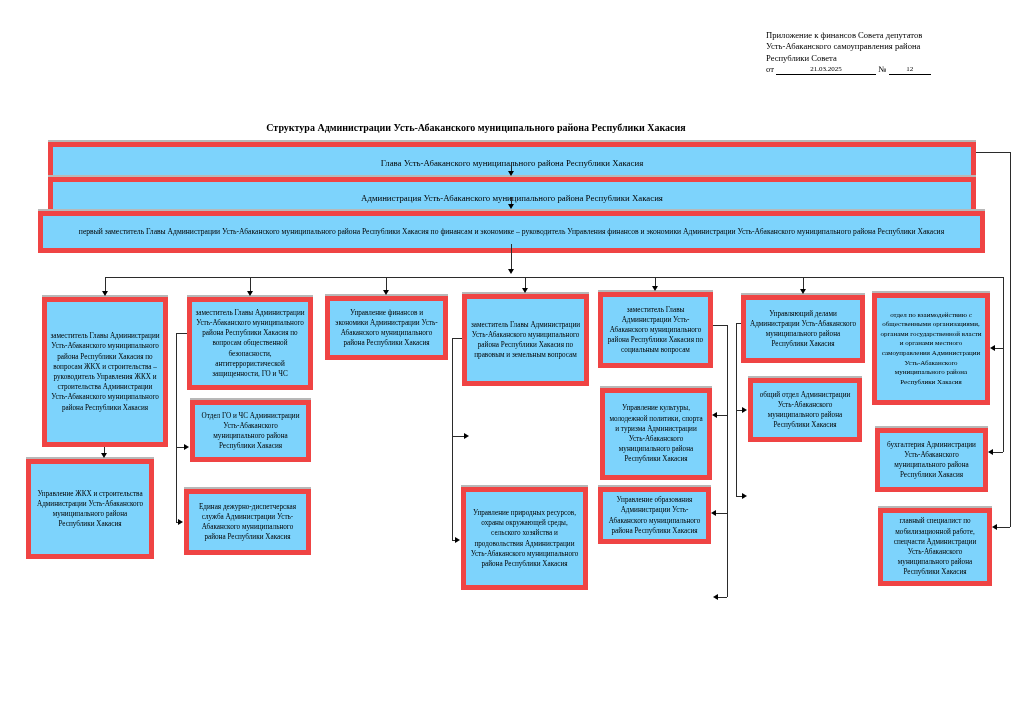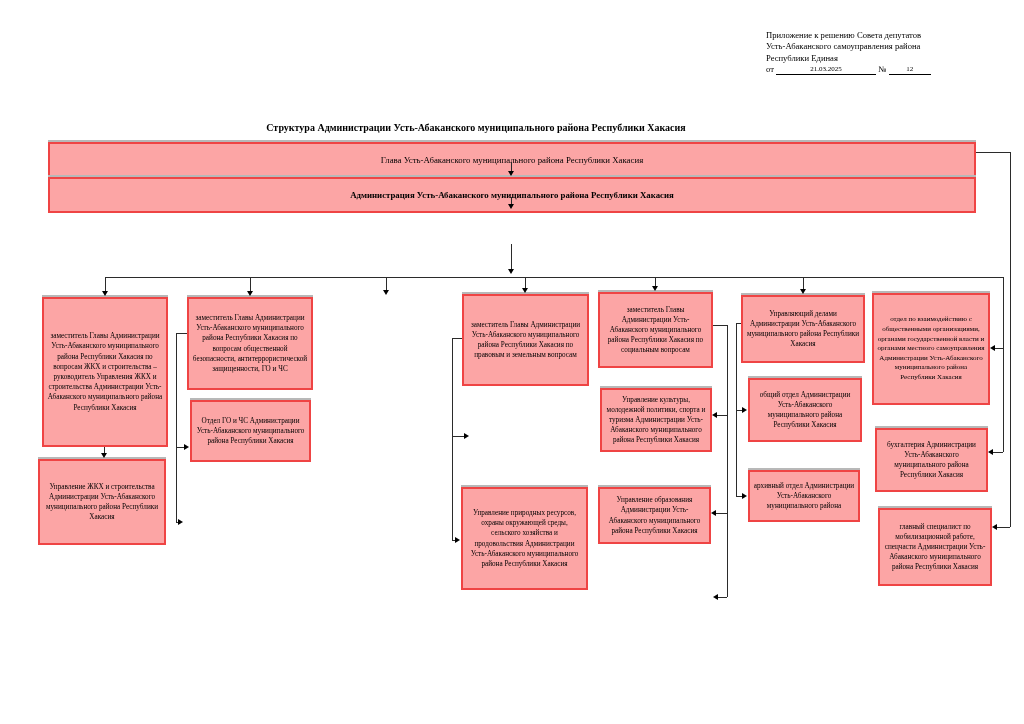--- a/index.html
+++ b/index.html
@@ -8,21 +8,21 @@
   
   #note{position:absolute;left:766px;top:30px;width:244px;font-size:8.6px;line-height:1.32;}
   .uline{display:inline-block;border-bottom:1px solid #000;text-align:center;font-size:7px;
          vertical-align:bottom;padding:0 4px;}
   .u-date{min-width:92px;text-align:center;}
   .u-num{min-width:34px;}
   
   #title{position:absolute;left:0;top:122px;width:952px;text-align:center;
          font-weight:bold;font-size:10px;}
   
-  .b{position:absolute;background:#fca5a5;border:2px solid #ef4444;box-shadow:0 -2px 0 #b8b8b8;
+  .b{position:absolute;background:#7dd3fc;border:5px solid #ef4444;box-shadow:0 -2px 0 #b8b8b8;
      display:flex;align-items:center;justify-content:center;text-align:center;
      padding:16px 3px;box-sizing:border-box;}
   .wide{font-size:8.8px;line-height:1.15;}
   .small{font-size:7.2px;line-height:10.2px;}
   .tiny{font-size:7px;line-height:9.6px;}
   
   .hl{position:absolute;height:1.2px;background:#2b2b2b;}
   .vl{position:absolute;width:1.2px;background:#2b2b2b;}
   .ad{position:absolute;width:0;height:0;border-left:3.5px solid transparent;
       border-right:3.5px solid transparent;border-top:5.5px solid #000;}
@@ -30,53 +30,55 @@
       border-bottom:3.5px solid transparent;border-left:5.5px solid #000;}
   .al{position:absolute;width:0;height:0;border-top:3.5px solid transparent;
       border-bottom:3.5px solid transparent;border-right:5.5px solid #000;}
 </style>
 </head>
 <body>
 
 <div id="page">
 
   <div id="note">
-    <div>Приложение к решению Совета депутатов</div>
+    <div>Приложение к финансов Совета депутатов</div>
     <div>Усть-Абаканского самоуправления  района</div>
-    <div>Республики Единая</div>
+    <div>Республики Совета</div>
     <div>
       <span>от</span>
       <span class="uline u-date">21.03.2025</span>
       <span>№</span>
       <span class="uline u-num">12</span>
     </div>
   </div>
 
   <div id="title">Структура Администрации Усть-Абаканского муниципального района Республики Хакасия</div>
 
   <div class="b wide" style="left:48px;top:142px;width:928px;height:20px;">Глава Усть-Абаканского муниципального  района Республики Хакасия</div>
-  <div class="b wide" style="left:48px;top:177px;width:928px;height:20px;font-weight:bold;">Администрация Усть-Абаканского муниципального  района Республики Хакасия</div>
+  <div class="b wide" style="left:48px;top:177px;width:928px;height:20px;">Администрация Усть-Абаканского муниципального  района Республики Хакасия</div>
+  <div class="b" style="left:38px;top:211px;width:947px;height:33px;font-size:7.6px;line-height:1.3;">первый заместитель Главы Администрации Усть-Абаканского муниципального района Республики Хакасия по финансам и экономике – руководитель Управления финансов и экономики Администрации Усть-Абаканского муниципального района Республики Хакасия</div>
 
   <div class="b small" style="left:42px;top:297px;width:126px;height:150px;">заместитель Главы Администрации Усть-Абаканского муниципального района Республики Хакасия по вопросам ЖКХ и строительства – руководитель Управления ЖКХ и строительства Администрации Усть-Абаканского муниципального района Республики Хакасия</div>
-  <div class="b small" style="left:38px;top:459px;width:128px;height:86px;">Управление ЖКХ и строительства Администрации Усть-Абаканского муниципального района Республики Хакасия</div>
+  <div class="b small" style="left:26px;top:459px;width:128px;height:100px;">Управление ЖКХ и строительства Администрации Усть-Абаканского муниципального района Республики Хакасия</div>
 
   <div class="b small" style="left:187px;top:297px;width:126px;height:93px;">заместитель Главы Администрации Усть-Абаканского муниципального района Республики Хакасия по вопросам общественной безопасности, антитеррористической защищенности, ГО и ЧС</div>
   <div class="b small" style="left:190px;top:400px;width:121px;height:62px;">Отдел ГО и ЧС Администрации Усть-Абаканского муниципального района Республики Хакасия</div>
+  <div class="b small" style="left:184px;top:489px;width:127px;height:66px;">Единая дежурно-диспетчерская служба Администрации Усть-Абаканского муниципального района Республики Хакасия</div>
 
+  <div class="b small" style="left:325px;top:296px;width:123px;height:64px;">Управление финансов и экономики Администрации Усть-Абаканского муниципального района Республики Хакасия</div>
 
   <div class="b small" style="left:462px;top:294px;width:127px;height:92px;">заместитель Главы Администрации Усть-Абаканского муниципального района Республики Хакасия по правовым и земельным вопросам</div>
   <div class="b small" style="left:461px;top:487px;width:127px;height:103px;">Управление природных ресурсов, охраны окружающей среды, сельского хозяйства и продовольствия Администрации Усть-Абаканского муниципального района Республики Хакасия</div>
 
   <div class="b small" style="left:598px;top:292px;width:115px;height:76px;">заместитель  Главы Администрации Усть-Абаканского муниципального района Республики Хакасия по социальным вопросам</div>
-  <div class="b small" style="left:600px;top:388px;width:112px;height:64px;">Управление культуры, молодежной политики, спорта и туризма Администрации Усть-Абаканского муниципального района Республики Хакасия</div>
+  <div class="b small" style="left:600px;top:388px;width:112px;height:92px;">Управление культуры, молодежной политики, спорта и туризма Администрации Усть-Абаканского муниципального района Республики Хакасия</div>
   <div class="b small" style="left:598px;top:487px;width:113px;height:57px;">Управление образования Администрации Усть-Абаканского муниципального района Республики Хакасия</div>
 
   <div class="b small" style="left:748px;top:378px;width:114px;height:64px;">общий отдел Администрации Усть-Абаканского муниципального района Республики Хакасия</div>
   <div class="b small" style="left:741px;top:295px;width:124px;height:68px;">Управляющий делами Администрации Усть-Абаканского муниципального района Республики Хакасия</div>
-  <div class="b small" style="left:748px;top:470px;width:112px;height:52px;">архивный отдел Администрации Усть-Абаканского муниципального района</div>
 
   <div class="b tiny" style="left:872px;top:293px;width:118px;height:112px;">отдел по взаимодействию с общественными организациями, органами государственной власти и органами местного самоуправления Администрации Усть-Абаканского муниципального района Республики Хакасия</div>
   <div class="b small" style="left:875px;top:428px;width:113px;height:64px;">бухгалтерия Администрации Усть-Абаканского муниципального района Республики Хакасия</div>
   <div class="b small" style="left:878px;top:508px;width:114px;height:78px;">главный специалист по мобилизационной работе, спецчасти Администрации Усть-Абаканского муниципального района Республики Хакасия</div>
 
   <div class="vl" style="left:511px;top:162px;height:10px;"></div>
   <div class="ad" style="left:508px;top:171px;"></div>
   <div class="vl" style="left:511px;top:197px;height:8px;"></div>
   <div class="ad" style="left:508px;top:204px;"></div>
   <div class="vl" style="left:511px;top:244px;height:26px;"></div>

